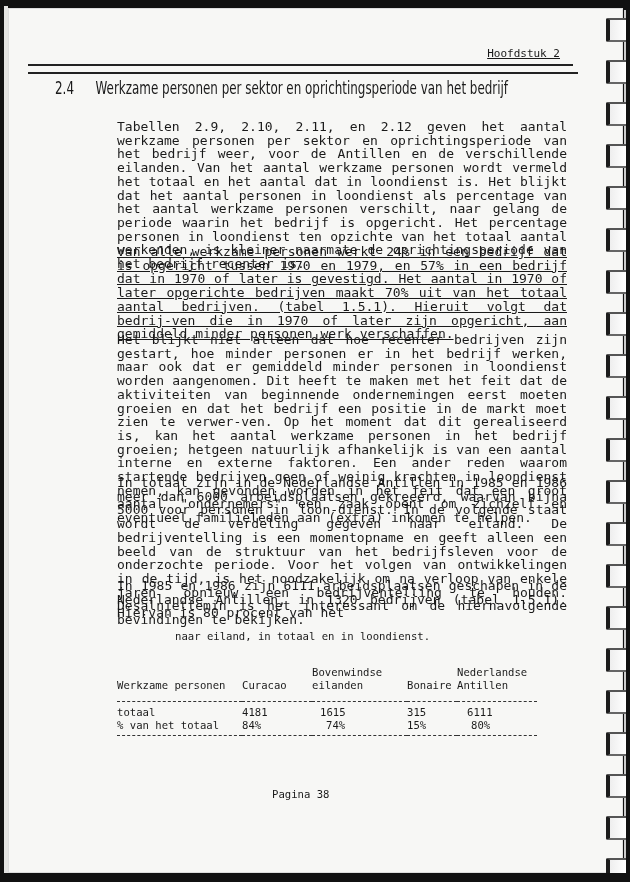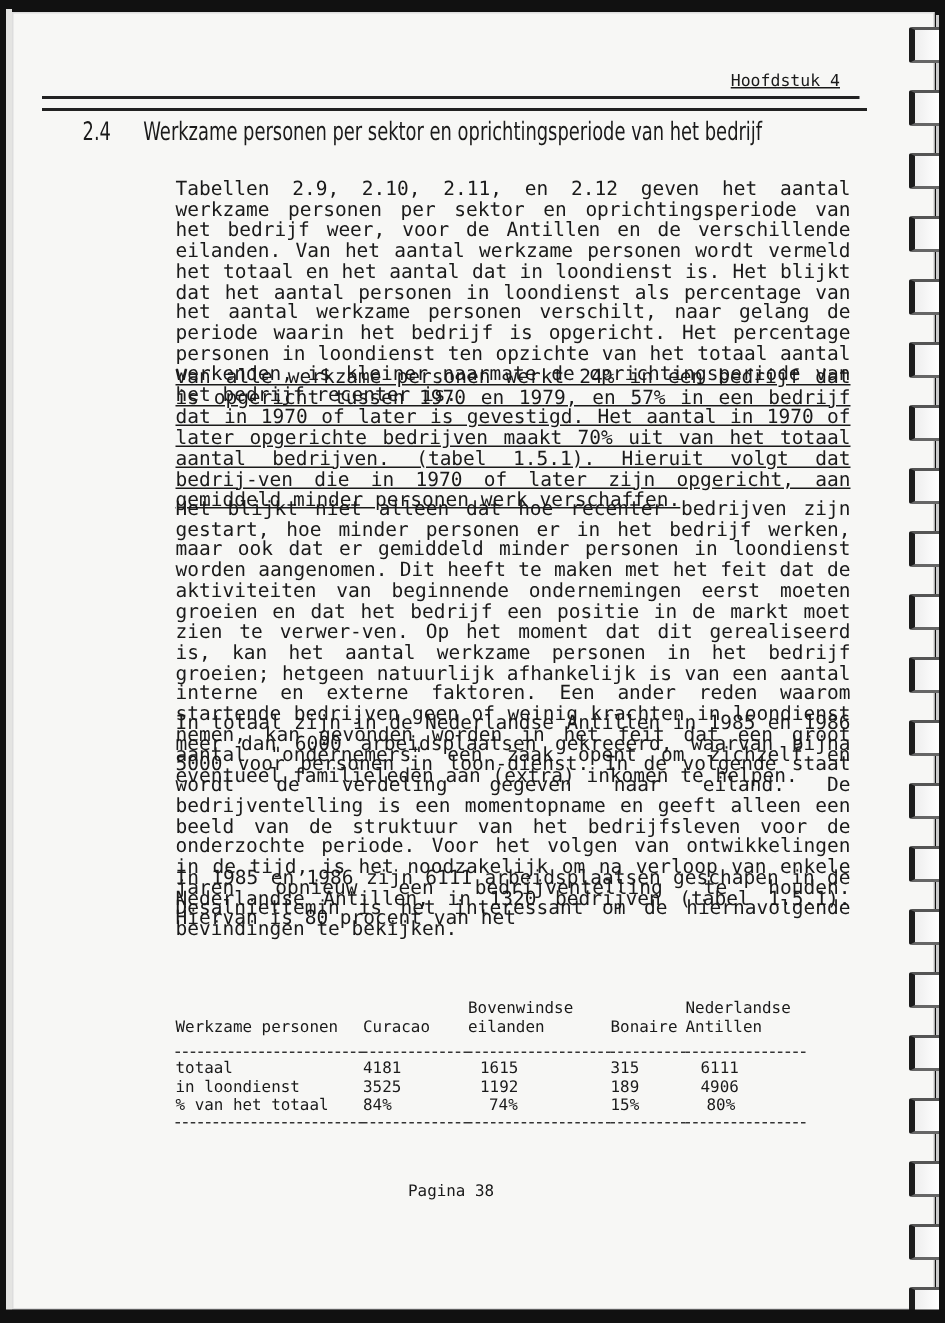--- a/index.html
+++ b/index.html
@@ -64,21 +64,21 @@
     .bottom-edge { position: absolute; left: 0; bottom: 0; width: 630px; height: 9px; background: #111; }
   </style>
 </head>
 <body>
 
 <div class="page-edge"></div>
 <div class="page">
   <div class="top-rule"></div>
 </div>
 
-<div class="chapter">Hoofdstuk 4</div>
+<div class="chapter">Hoofdstuk 2</div>
 <div class="top-rule" style="left:28px;top:64px;width:545px;"></div>
 
 <div class="section-title">
   <span class="num">2.4</span><span>Werkzame personen per sektor en oprichtingsperiode van het bedrijf</span>
 </div>
 
 <div class="body-text" style="top:120px;">
   <p>Tabellen 2.9, 2.10, 2.11, en 2.12 geven het aantal werkzame personen per sektor en oprichtingsperiode van het bedrijf weer, voor de Antillen en de verschillende eilanden. Van het aantal werkzame personen wordt vermeld het totaal en het aantal dat in loondienst is. Het blijkt dat het aantal personen in loondienst als percentage van het aantal werkzame personen verschilt, naar gelang de periode waarin het bedrijf is opgericht. Het percentage personen in loondienst ten opzichte van het totaal aantal werkenden, is kleiner naarmate de oprichtingsperiode van het bedrijf recenter is.</p>
 </div>
 <div class="body-text" style="top:245px;text-decoration:underline;">
@@ -88,20 +88,21 @@
   <p>Het blijkt niet alleen dat hoe recenter bedrijven zijn gestart, hoe minder personen er in het bedrijf werken, maar ook dat er gemiddeld minder personen in loondienst worden aangenomen. Dit heeft te maken met het feit dat de aktiviteiten van beginnende ondernemingen eerst moeten groeien en dat het bedrijf een positie in de markt moet zien te verwer-ven. Op het moment dat dit gerealiseerd is, kan het aantal werkzame personen in het bedrijf groeien; hetgeen natuurlijk afhankelijk is van een aantal interne en externe faktoren. Een ander reden waarom startende bedrijven geen of weinig krachten in loondienst nemen, kan gevonden worden in het feit dat een groot aantal "ondernemers" een zaak opent om zichzelf en eventueel familieleden aan (extra) inkomen te helpen.</p>
 </div>
 <div class="body-text" style="top:476px;">
   <p>In totaal zijn in de Nederlandse Antillen in 1985 en 1986 meer dan 6000 arbeidsplaatsen gekreeerd, waarvan bijna 5000 voor personen in loon-dienst. In de volgende staat wordt de verdeling gegeven naar eiland. De bedrijventelling is een momentopname en geeft alleen een beeld van de struktuur van het bedrijfsleven voor de onderzochte periode. Voor het volgen van ontwikkelingen in de tijd, is het noodzakelijk om na verloop van enkele jaren opnieuw een bedrijventelling te houden. Desalniettemin is het interessant om de hiernavolgende bevindingen te bekijken.</p>
 </div>
 <div class="body-text" style="top:579px;">
   <p>In 1985 en 1986 zijn 6111 arbeidsplaatsen geschapen in de Nederlandse Antillen, in 1320 bedrijven (tabel 1.5.1). Hiervan is 80 procent van het</p>
 </div>
 
 <div class="staat">
+  <div class="cont">naar eiland, in totaal en in loondienst.</div>
 </div>
 
 <table class="data">
   <tbody>
       <tr>
     <th class="c0"></th>
     <th class="c1"></th>
     <th class="c2">Bovenwindse</th>
     <th class="c3"></th>
     <th class="c4">Nederlandse</th>
@@ -122,27 +123,20 @@
       </tr>
   <tr class="gap">
         <td colspan="5"></td>
       </tr>
   <tr>
     <td>totaal</td>
     <td class="num-r">4181</td>
     <td style="padding-left:8px">1615</td>
     <td>315</td>
     <td style="padding-left:10px">6111</td>
-  </tr>
-  <tr>
-    <td>in loondienst</td>
-    <td class="num-r">3525</td>
-    <td style="padding-left:8px">1192</td>
-    <td>189</td>
-    <td style="padding-left:10px">4906</td>
   </tr>
   <tr>
     <td>% van het totaal</td>
     <td class="num-r">84%</td>
     <td style="padding-left:14px">74%</td>
     <td>15%</td>
     <td style="padding-left:14px">80%</td>
   </tr>
   <tr class="dash-row2">
         <td></td>

